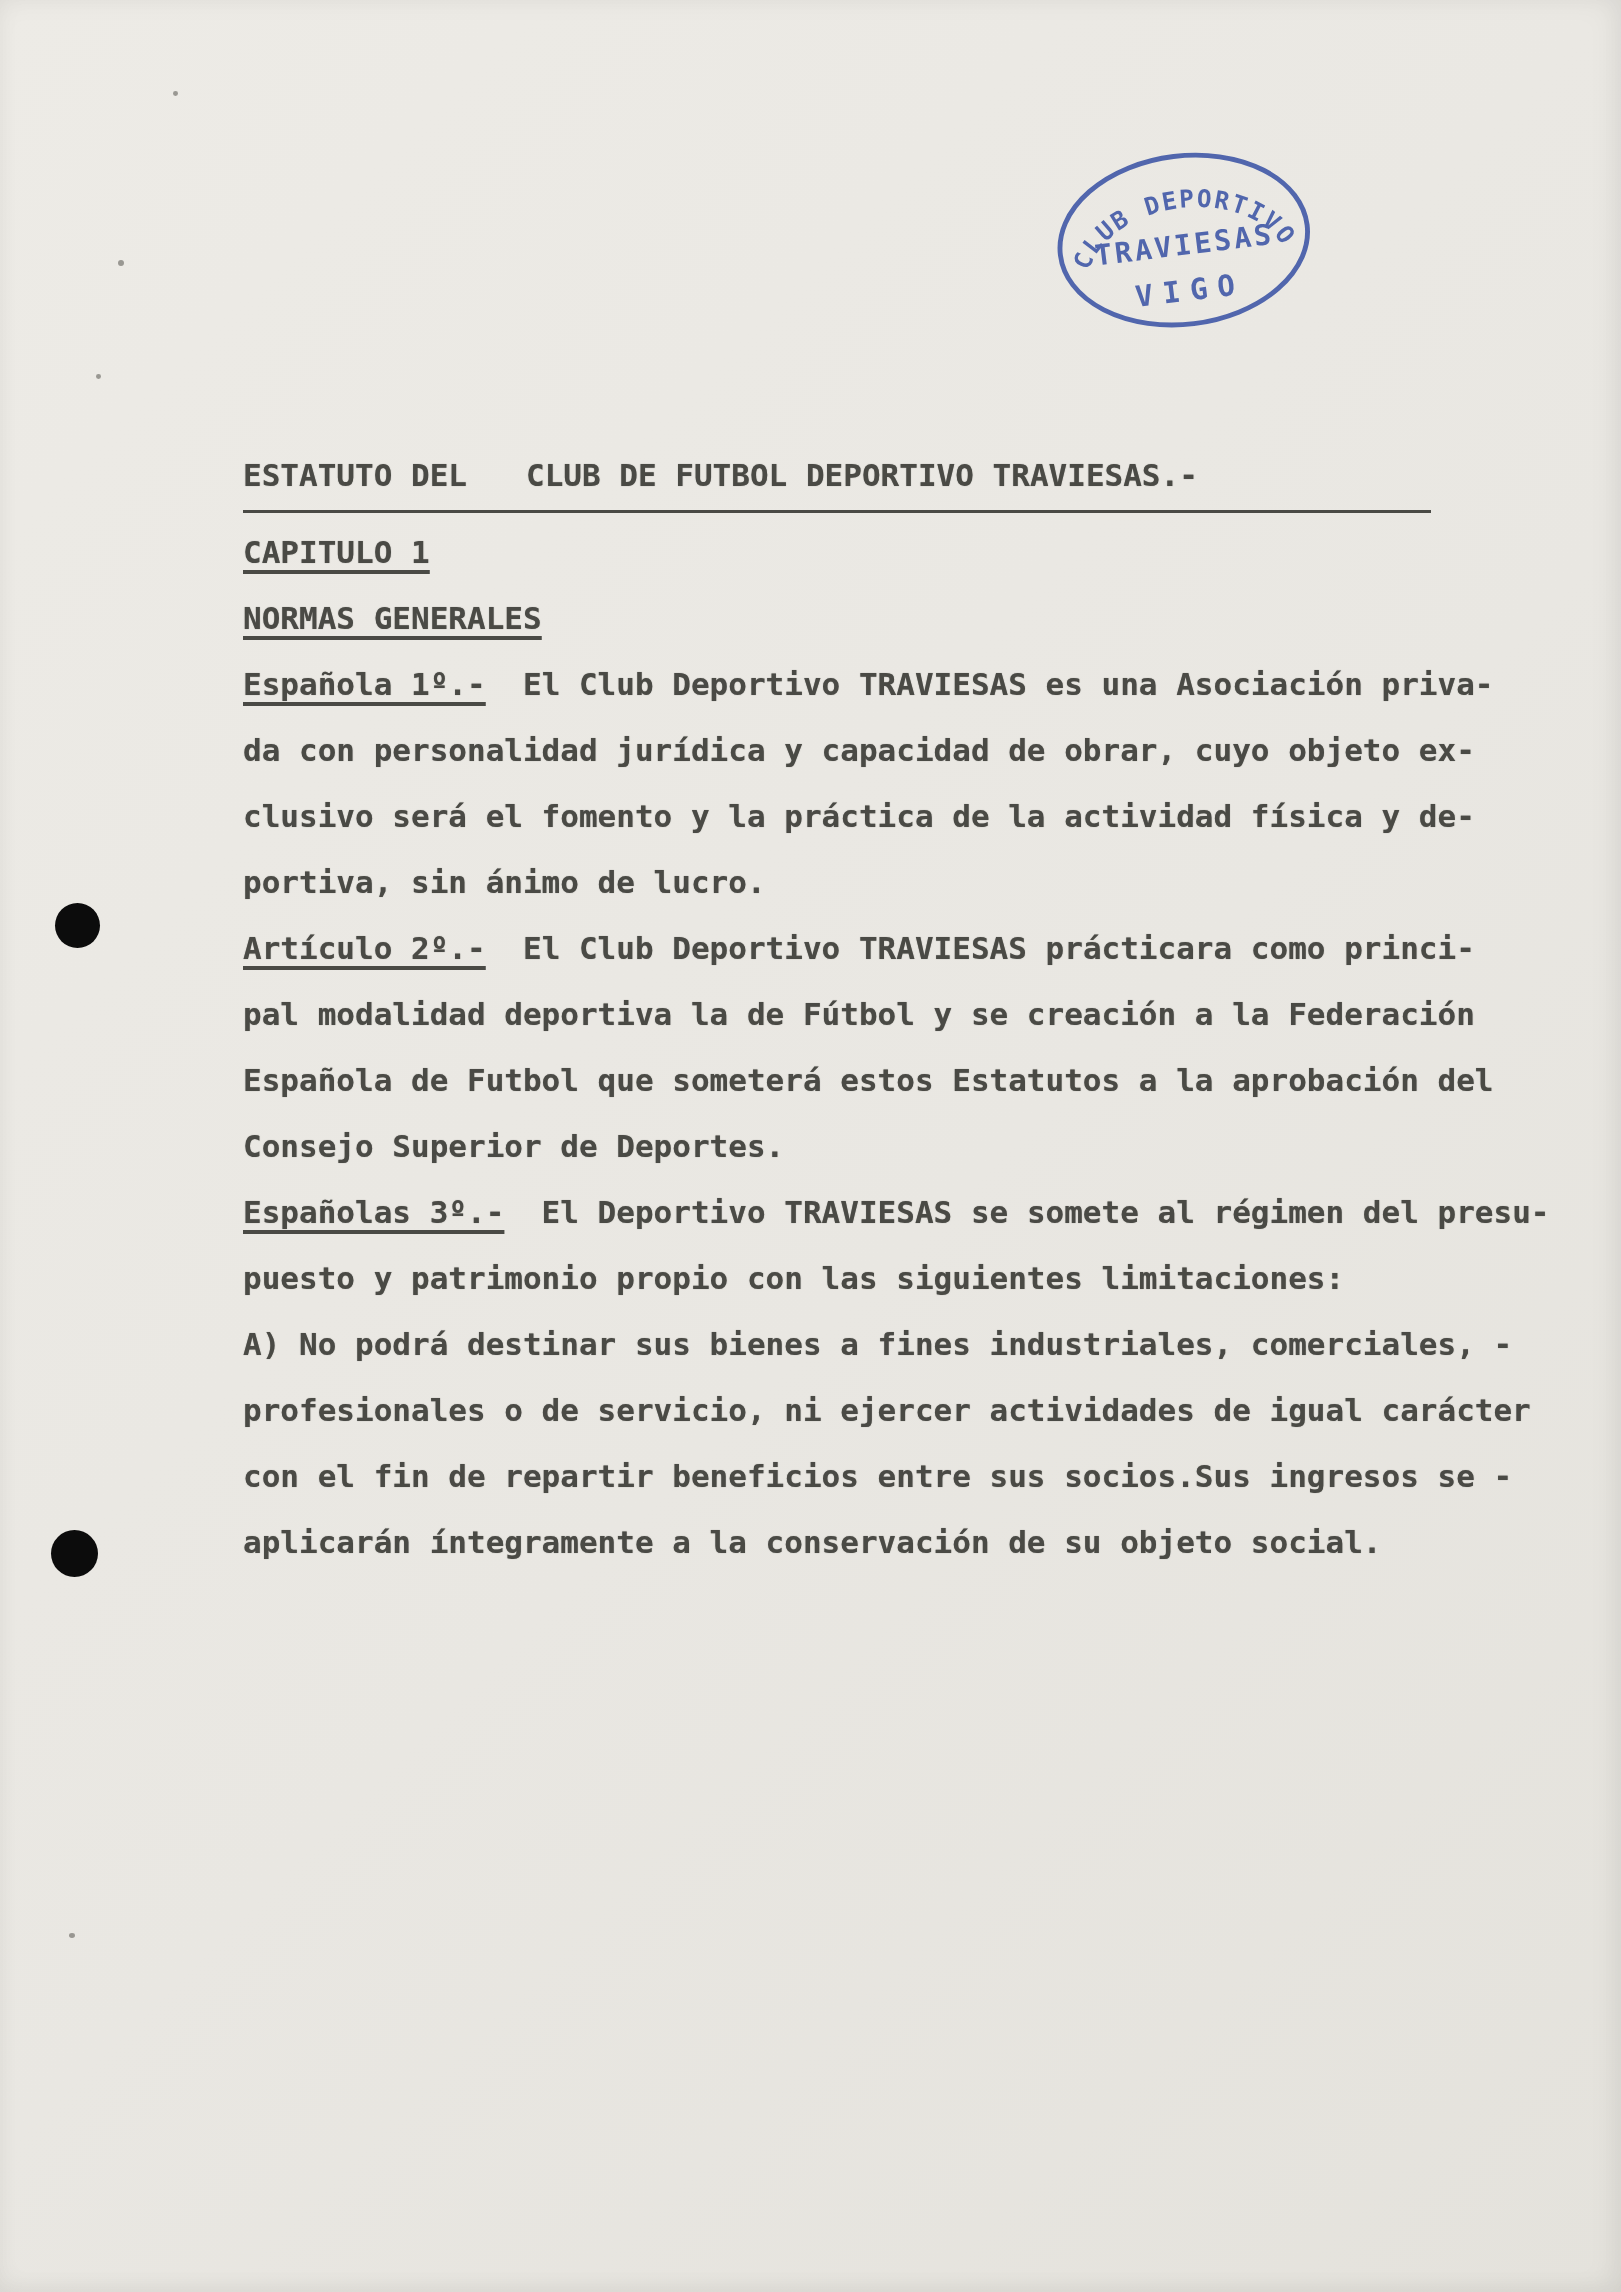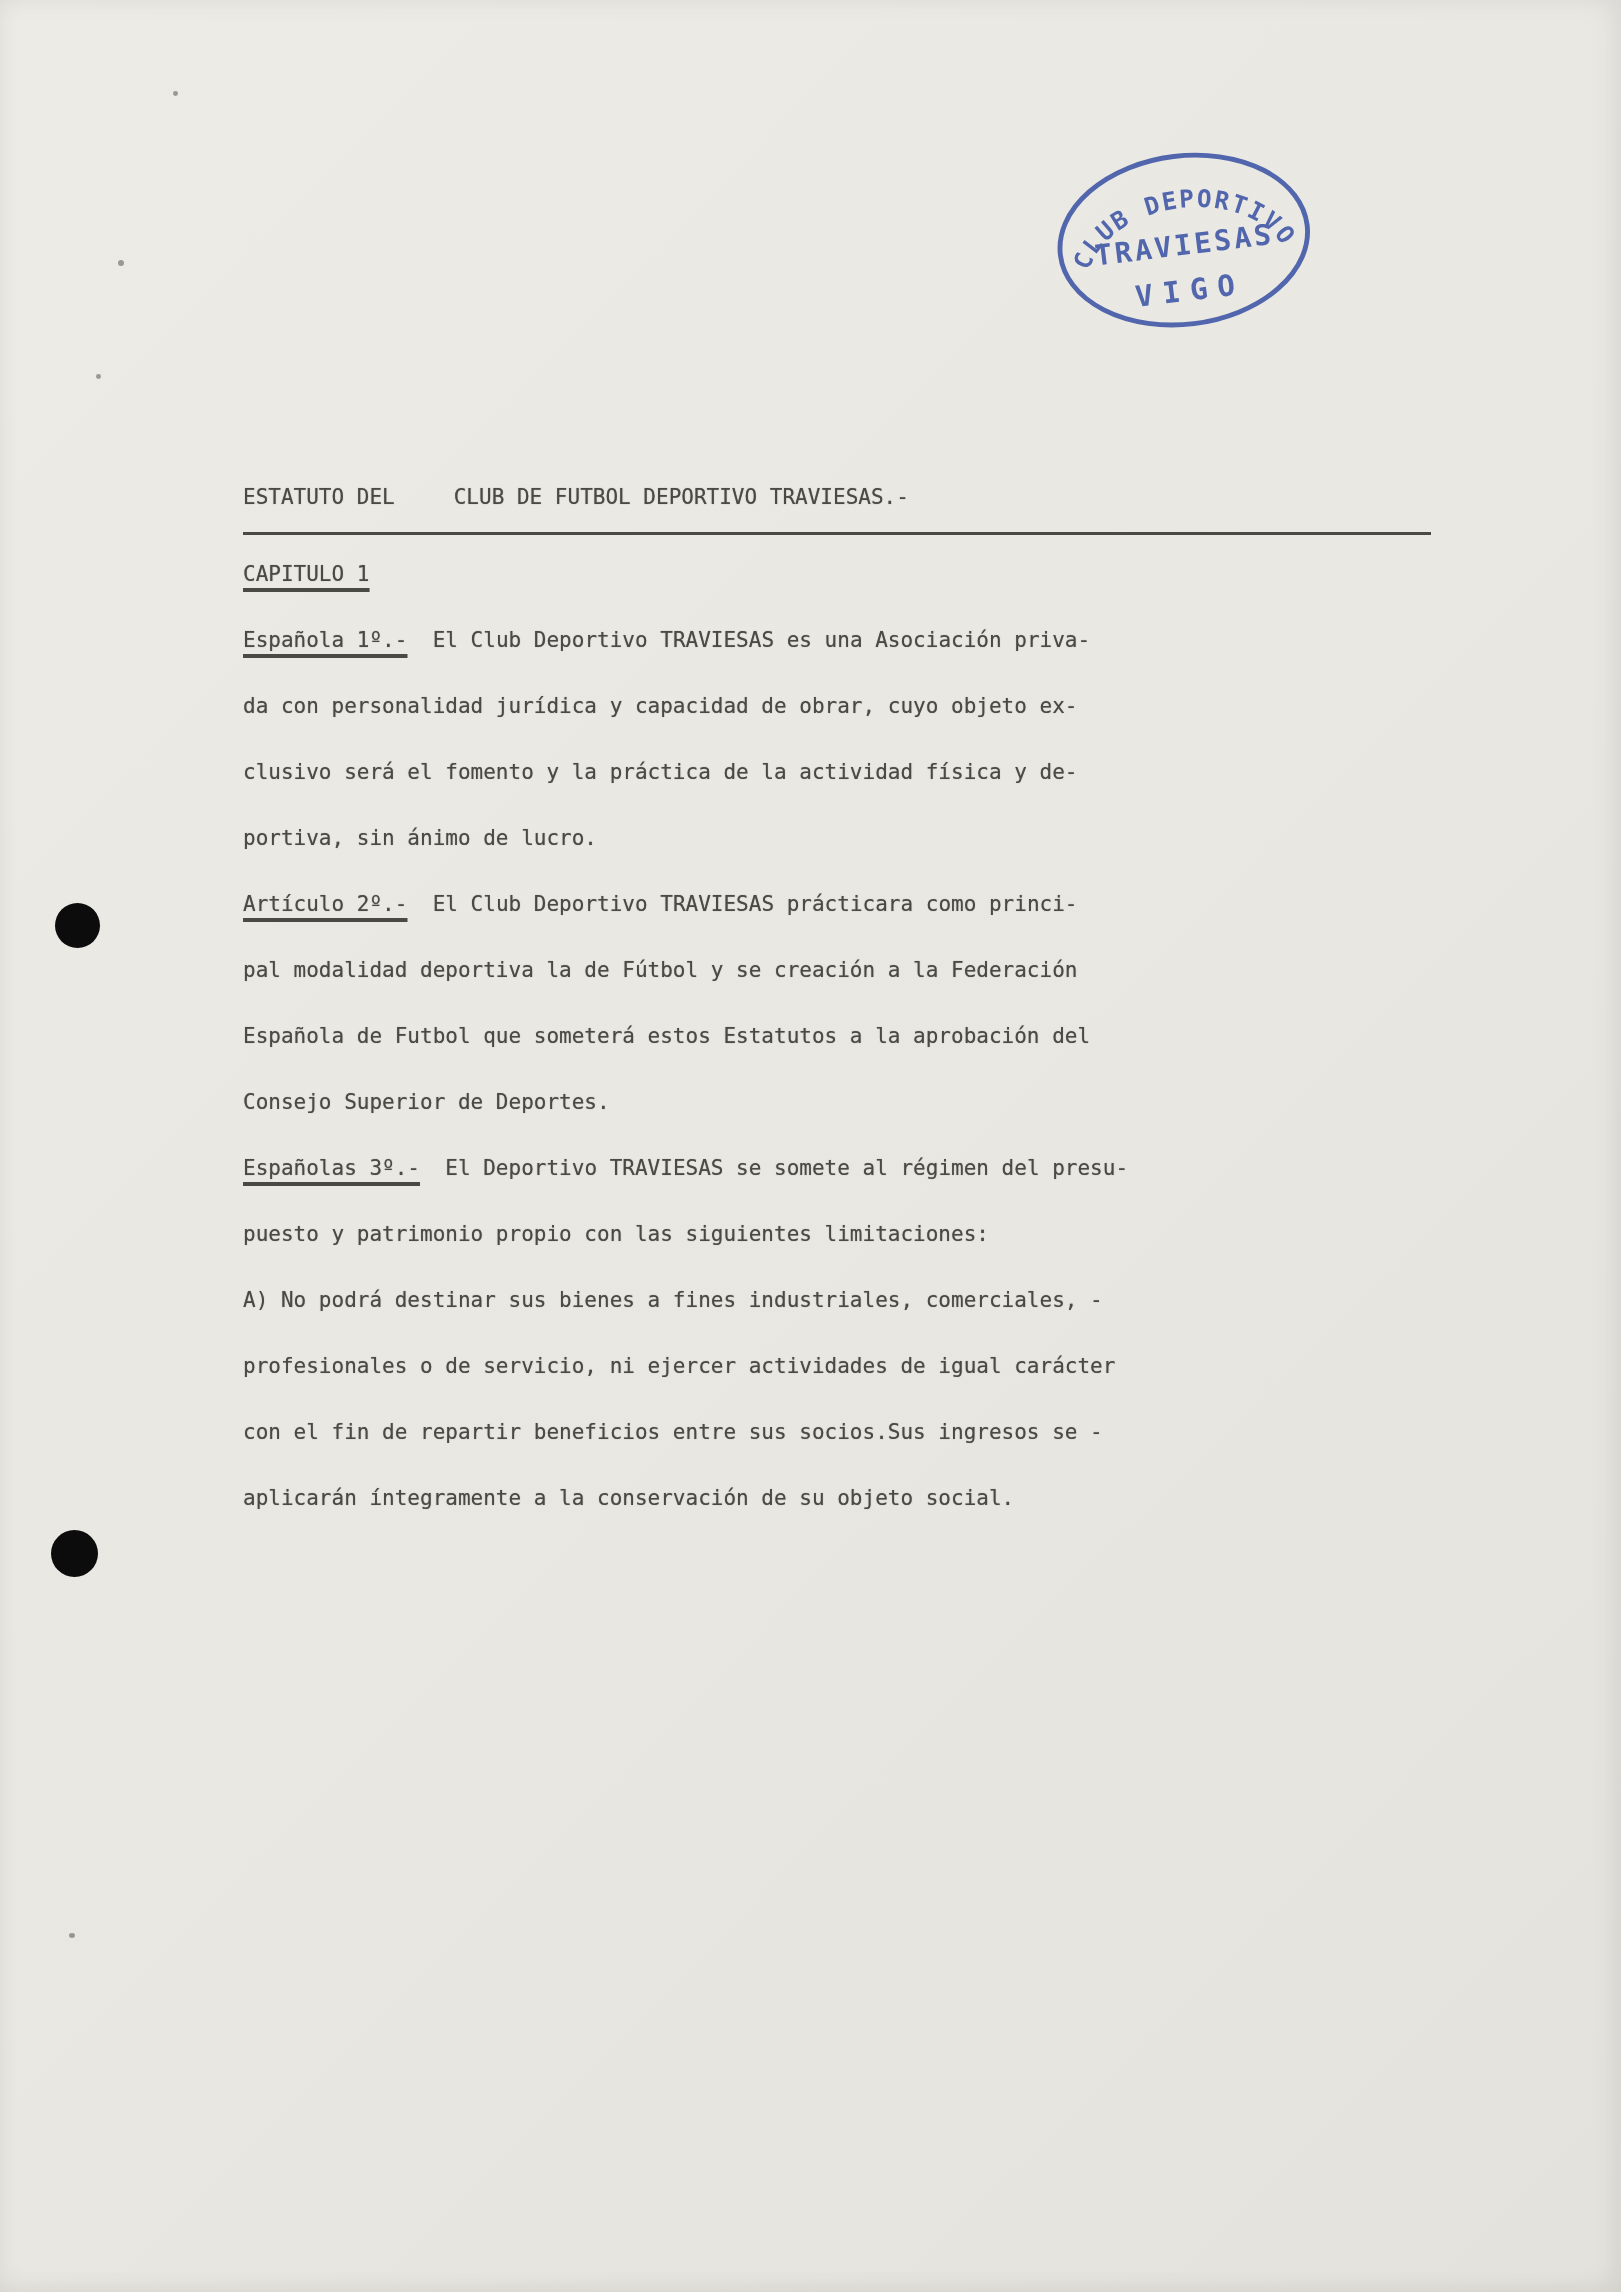--- a/index.html
+++ b/index.html
@@ -13,24 +13,24 @@
     width:1621px;height:2293px;
     background:linear-gradient(135deg,#edebe6 0%,#e9e7e2 55%,#e4e2dc 100%);
     overflow:hidden;
     box-shadow:inset -7.8px 0 29px rgba(0,0,0,0.05), inset 0 -5.9px 23.5px rgba(0,0,0,0.04);
     color:#454540;
   }
 
   
   .content{
     position:absolute;
-    left:243px; top:464px;
+    left:243px; top:442px;
     width:1372px;
-    font-size:21px;
-    font-weight:normal;
+    font-size:31px;
+    font-weight:bold;
     line-height:66px;
     color:#4a4a45;
     text-shadow:0 0 1px rgba(70,70,64,0.55);
   }
   .title-row{
     display:block;
     width:1188px;
     border-bottom:3.9px solid #4a4a45;
     padding-bottom:2px;
     margin-bottom:5.9px;
@@ -104,20 +104,21 @@
   <div class="speck sp2"></div>
   <div class="speck sp3"></div>
   <div class="speck sp4"></div>
 
   <div class="content">
 
     <div class="title-row"><span>ESTATUTO DEL</span><span class="title-gap"></span><span>CLUB DE FUTBOL DEPORTIVO TRAVIESAS.-</span></div>
 
     <div class="para"><span class="u">CAPITULO 1</span></div>
 
+    <div class="para"><span class="u">NORMAS GENERALES</span></div>
 
     <div class="para"><span class="u">Española 1º.-</span><span>  El Club Deportivo TRAVIESAS es una Asociación priva-
 da con personalidad jurídica y capacidad de obrar, cuyo objeto ex-
 clusivo será el fomento y la práctica de la actividad física y de-
 portiva, sin ánimo de lucro.</span></div>
 
     <div class="para"><span class="u">Artículo 2º.-</span><span>  El Club Deportivo TRAVIESAS prácticara como princi-
 pal modalidad deportiva la de Fútbol y se creación a la Federación
 Española de Futbol que someterá estos Estatutos a la aprobación del
 Consejo Superior de Deportes.</span></div>

